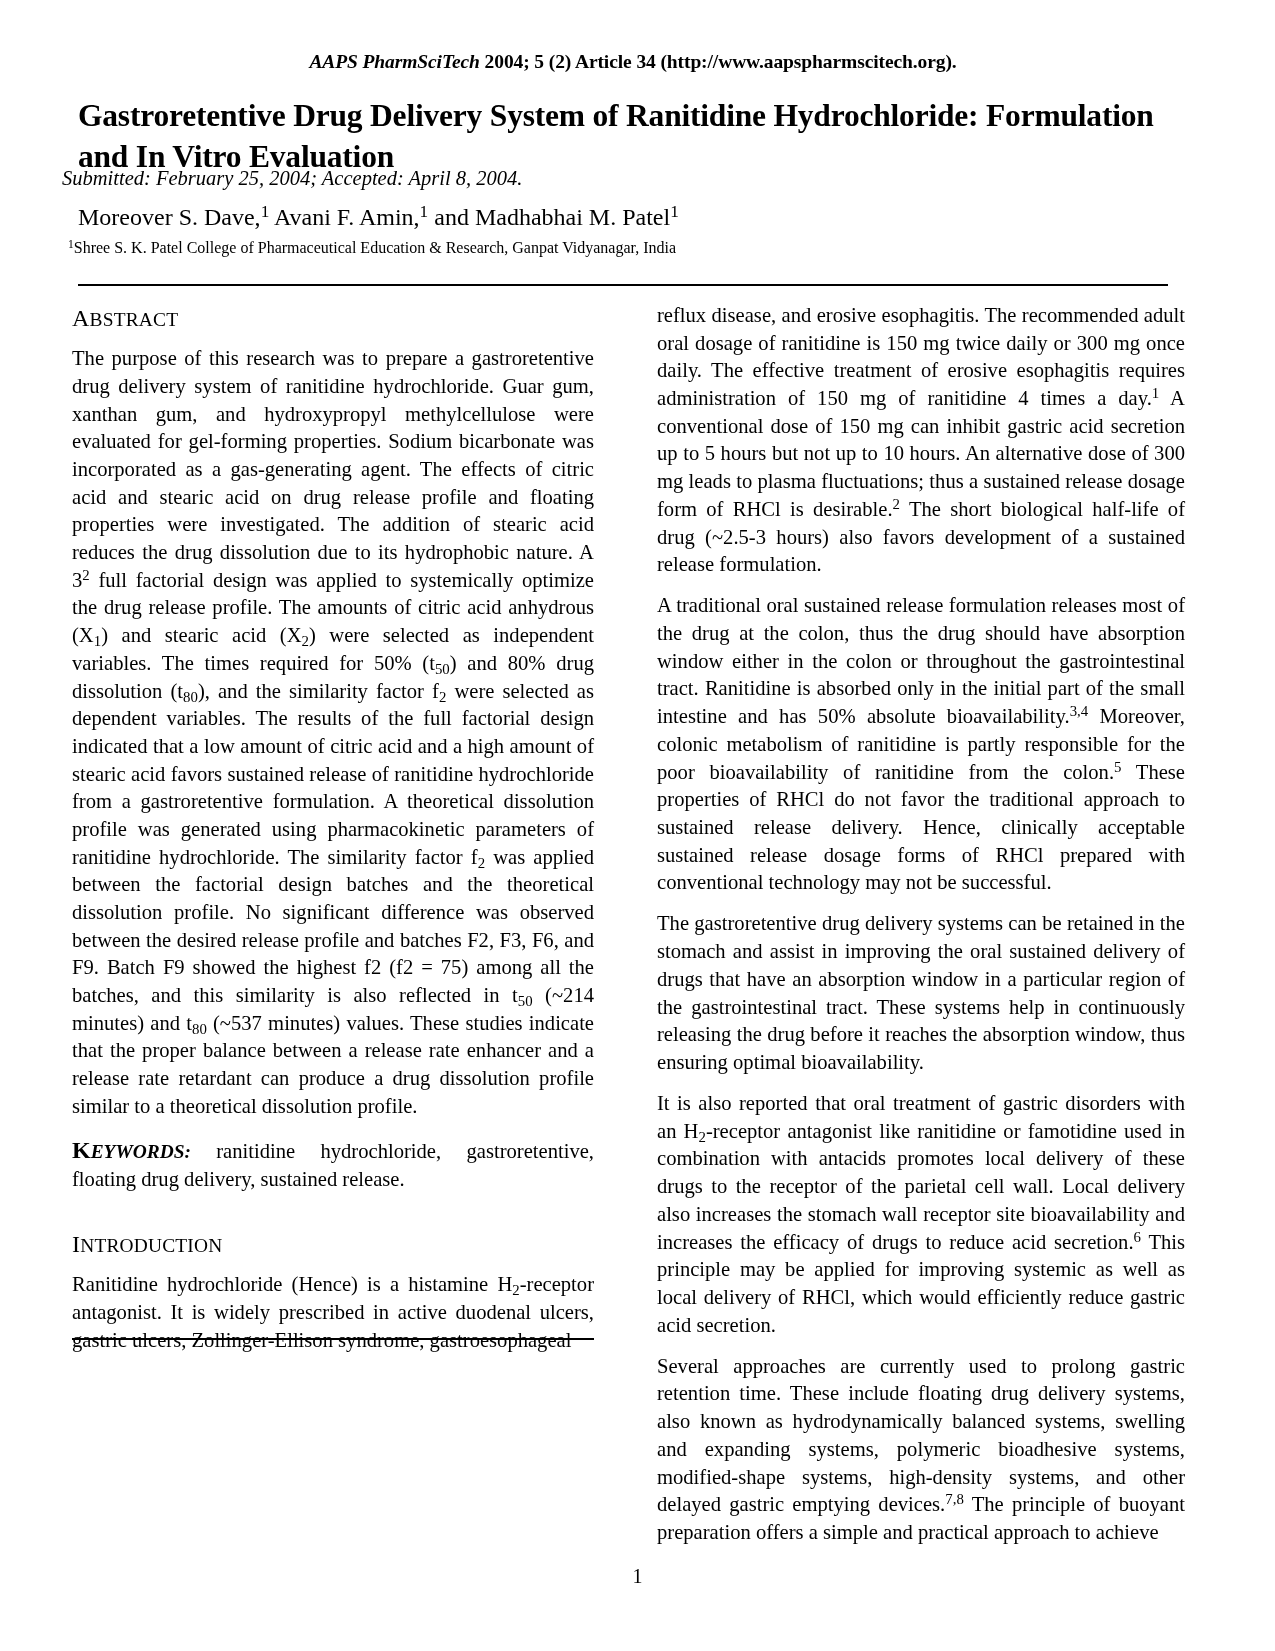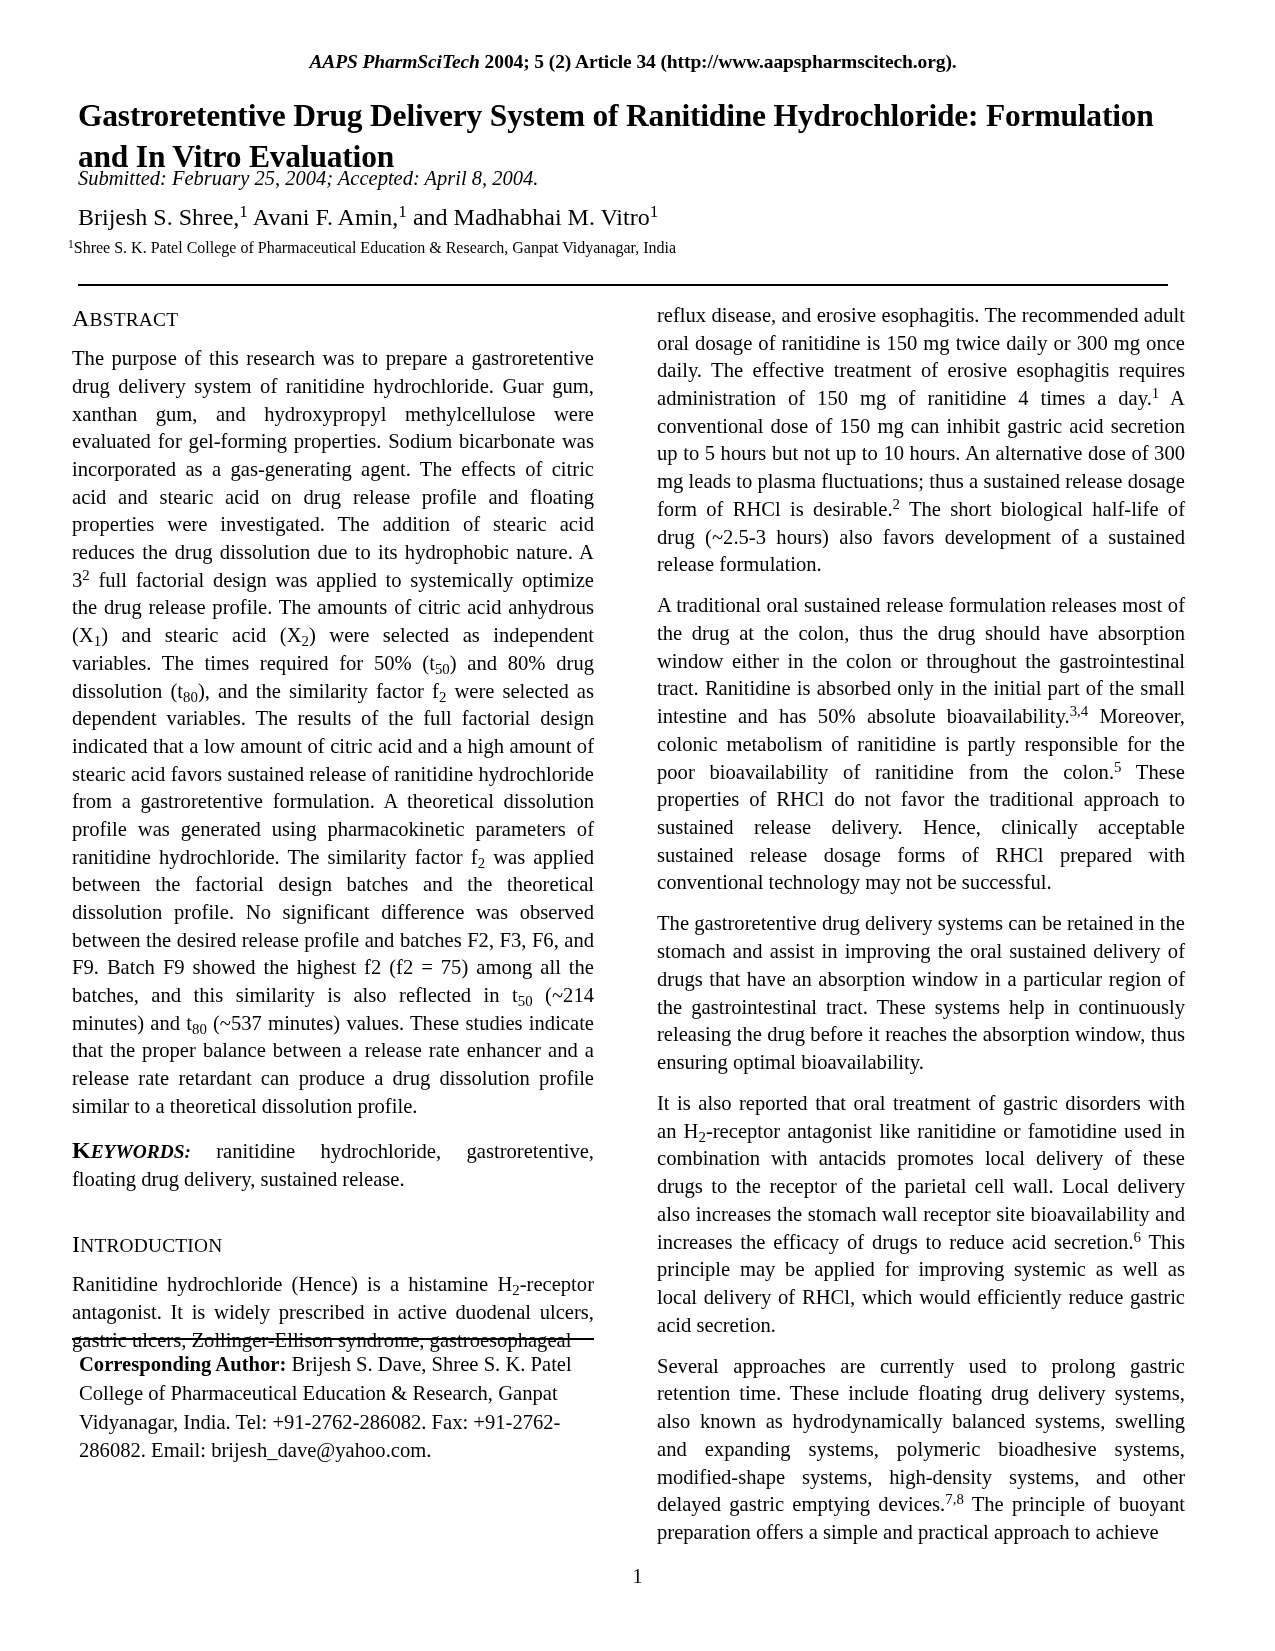--- a/index.html
+++ b/index.html
@@ -45,21 +45,21 @@
     left: 78px;
     top: 96px;
     width: 1090px;
     font-size: 31.5px;
     font-weight: bold;
     line-height: 1.30;
     letter-spacing: -0.2px;
   }
   .submitted {
     position: absolute;
-    left: 78px;
+    left: 62px;
     top: 166px;
     width: 1090px;
     font-style: italic;
     font-size: 20.5px;
     line-height: 1.2;
   }
   .authors {
     position: absolute;
     left: 78px;
     top: 202px;
@@ -161,21 +161,21 @@
 
   <div class="running-head">
     <span class="journal">AAPS PharmSciTech</span><span class="vol">&nbsp;</span><span class="vol">2004; 5 (2) Article 34 (http://www.aapspharmscitech.org).</span>
   </div>
 
   <div class="title">Gastroretentive Drug Delivery System of Ranitidine Hydrochloride: Formulation and In Vitro Evaluation</div>
 
   <div class="submitted">Submitted: February 25, 2004; Accepted: April 8, 2004.</div>
 
   <div class="authors">
-    <span>Brijesh S. Shree,</span><sup>1</sup><span> Avani F. Amin,</span><sup>1</sup><span> and Madhabhai M. Vitro</span><sup>1</sup>
+    <span>Moreover S. Dave,</span><sup>1</sup><span> Avani F. Amin,</span><sup>1</sup><span> and Madhabhai M. Patel</span><sup>1</sup>
   </div>
 
   <div class="affiliation">
     <sup>1</sup><span>Shree S. K. Patel College of Pharmaceutical Education &amp; Research, Ganpat Vidyanagar, India</span>
   </div>
 
   <div class="rule-top"></div>
 
   <div class="col col-left">
 
@@ -213,19 +213,16 @@
     <p class="para">
       <span>It is also reported that oral treatment of gastric disorders with an H</span><sub>2</sub><span>-receptor antagonist like ranitidine or famotidine used in combination with antacids promotes local delivery of these drugs to the receptor of the parietal cell wall. Local delivery also increases the stomach wall receptor site bioavailability and increases the efficacy of drugs to reduce acid secretion.</span><sup>6</sup><span> This principle may be applied for improving systemic as well as local delivery of RHCl, which would efficiently reduce gastric acid secretion.</span>
     </p>
 
     <p class="para">
       <span>Several approaches are currently used to prolong gastric retention time. These include floating drug delivery systems, also known as hydrodynamically balanced systems, swelling and expanding systems, polymeric bioadhesive systems, modified-shape systems, high-density systems, and other delayed gastric emptying devices.</span><sup>7,8</sup><span> The principle of buoyant preparation offers a simple and practical approach to achieve</span>
     </p>
   </div>
 
   <div class="fn-rule"></div>
-  <div class="footnote">
-    <b>Corresponding Author:</b><span> Brijesh S. Dave, Shree S. K. Patel College of Pharmaceutical Education &amp; Research, Ganpat Vidyanagar, India. Tel: +91-2762-286082. Fax: +91-2762-286082. Email: brijesh_dave@yahoo.com.</span>
-  </div>
 
   <div class="page-number">1</div>
 
 </div>
 
 </body></html>

